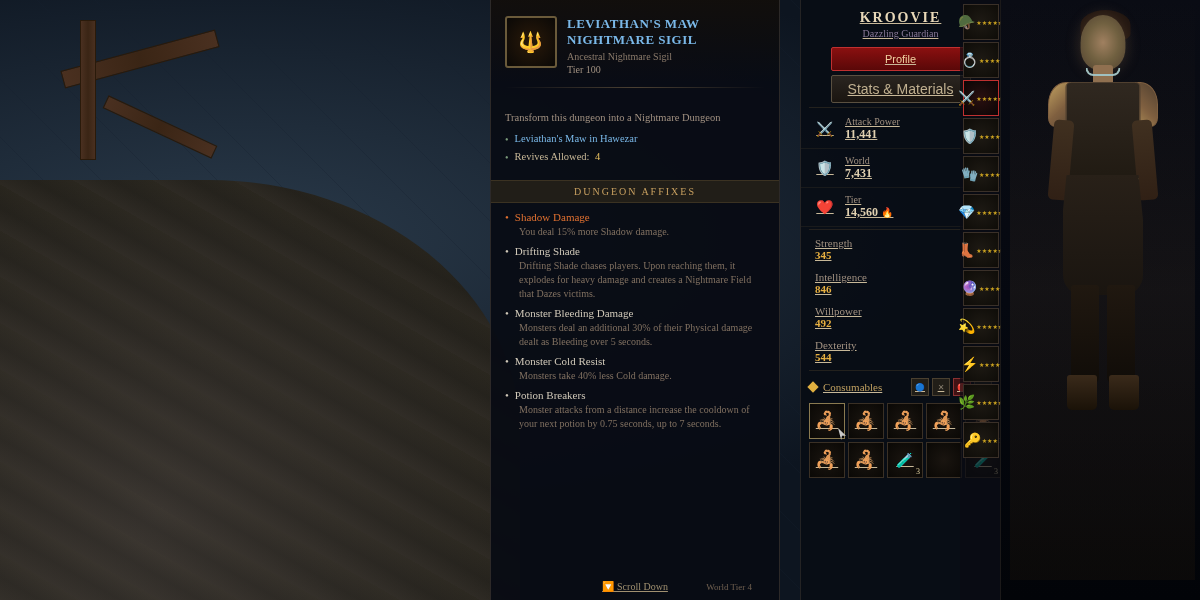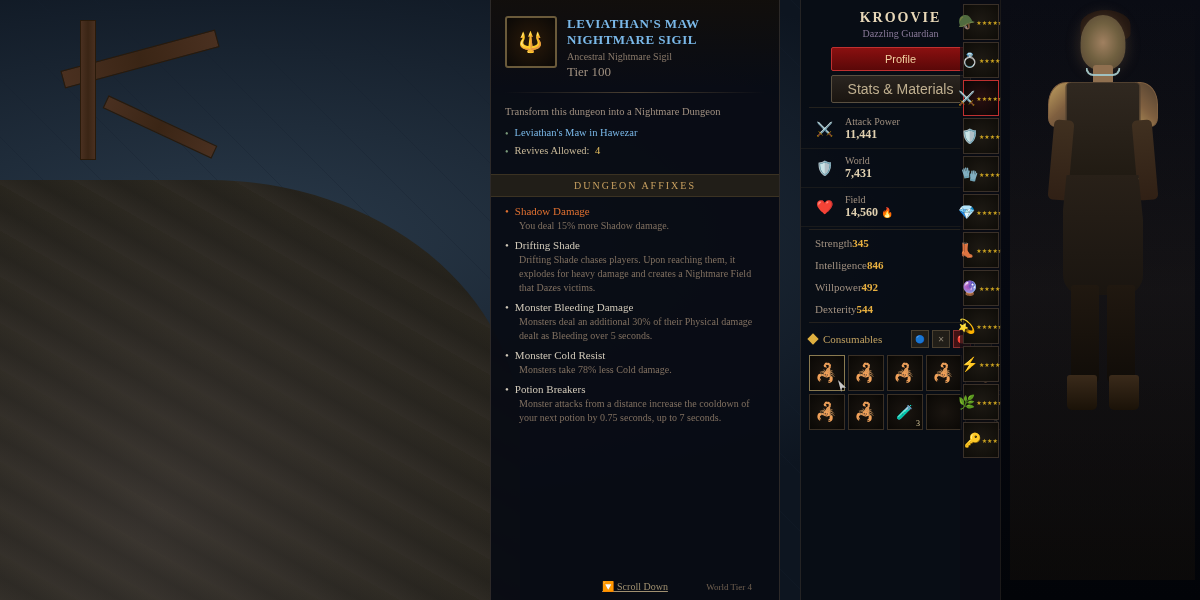--- a/index.html
+++ b/index.html
@@ -142,21 +142,21 @@
     }
 
     .item-type {
       color: #8a7a6a;
       font-size: 10px;
       margin-top: 4px;
     }
 
     .item-tier {
       color: #a09080;
-      font-size: 13px;
+      font-size: 10px;
       margin-top: 2px;
     }
 
     .divider {
       height: 1px;
       background: linear-gradient(90deg, transparent, rgba(120,100,70,0.6), transparent);
       margin: 4px 14px;
     }
 
     .item-description {
@@ -245,20 +245,21 @@
     .char-panel {
       position: absolute;
       right: 200px;
       top: 0;
       width: 200px;
       height: 600px;
       background: rgba(8, 12, 20, 0.9);
       border-left: 1px solid rgba(80, 70, 60, 0.4);
       color: #c8b898;
       font-size: 11px;
+      text-decoration: underline;
     }
 
     .char-name {
       text-align: center;
       padding: 10px 8px 2px;
       font-size: 14px;
       font-weight: bold;
       color: #e8d8b8;
       letter-spacing: 2px;
     }
@@ -337,22 +338,23 @@
     }
 
     .divider-line {
       height: 1px;
       background: rgba(100,80,50,0.3);
       margin: 2px 8px;
     }
 
     .attr-row {
       display: flex;
-      justify-content: flex-start;
+      justify-content: flex-end;
       padding: 5px 14px;
+      flex-direction: column;
     }
 
     .attr-name {
       color: #a09080;
       font-size: 11px;
     }
 
     .attr-value {
       color: #e8b040;
       font-size: 11px;
@@ -684,21 +686,21 @@
         <span>NIGHTMARE SIGIL</span>
       </div>
       <div class="item-type">Ancestral Nightmare Sigil</div>
       <div class="item-tier">Tier 100</div>
     </div>
   </div>
 
   <div class="divider"></div>
 
   <div class="item-description">
-    <div style="margin-bottom:6px;">Transform this dungeon into a Nightmare Dungeon</div>
+    <div style="margin-bottom:6px;margin-top:11px;">Transform this dungeon into a Nightmare Dungeon</div>
     <div class="bullet-item">
       <span class="bullet">•</span>
       <span class="bullet-text">
         <span style="color:#7ab8e8;">Leviathan's Maw in Hawezar</span>
       </span>
     </div>
     <div class="bullet-item">
       <span class="bullet">•</span>
       <span class="bullet-text">
         <span>Revives Allowed:</span>
@@ -726,21 +728,21 @@
     <div class="affix-name white">
       <span>•</span>
       <span>Monster Bleeding Damage</span>
     </div>
     <div class="affix-desc">Monsters deal an additional 30% of their Physical damage dealt as Bleeding over 5 seconds.</div>
 
     <div class="affix-name white">
       <span>•</span>
       <span>Monster Cold Resist</span>
     </div>
-    <div class="affix-desc">Monsters take 78% less Cold damage.</div>
+    <div class="affix-desc">Monsters take 40% less Cold damage.</div>
 
     <div class="affix-name white">
       <span>•</span>
       <span>Potion Breakers</span>
     </div>
     <div class="affix-desc">Monster attacks from a distance increase the cooldown of your next potion by 0.75 seconds, up to 7 seconds.</div>
   </div>
 
   <div class="scroll-down">🔽 Scroll Down</div>
   <div class="world-tier">World Tier 4</div>
@@ -767,21 +769,21 @@
     <div class="stat-icon">🛡️</div>
     <div class="stat-info">
       <div class="stat-label">World</div>
       <div class="stat-value">7,431</div>
     </div>
   </div>
 
   <div class="stat-row">
     <div class="stat-icon">❤️</div>
     <div class="stat-info">
-      <div class="stat-label">Field</div>
+      <div class="stat-label">Tier</div>
       <div class="stat-value">
         <span>14,560</span>
         <span class="heart">🔥</span>
       </div>
     </div>
   </div>
 
   <div class="divider-line"></div>
 
   <div class="attr-row">

